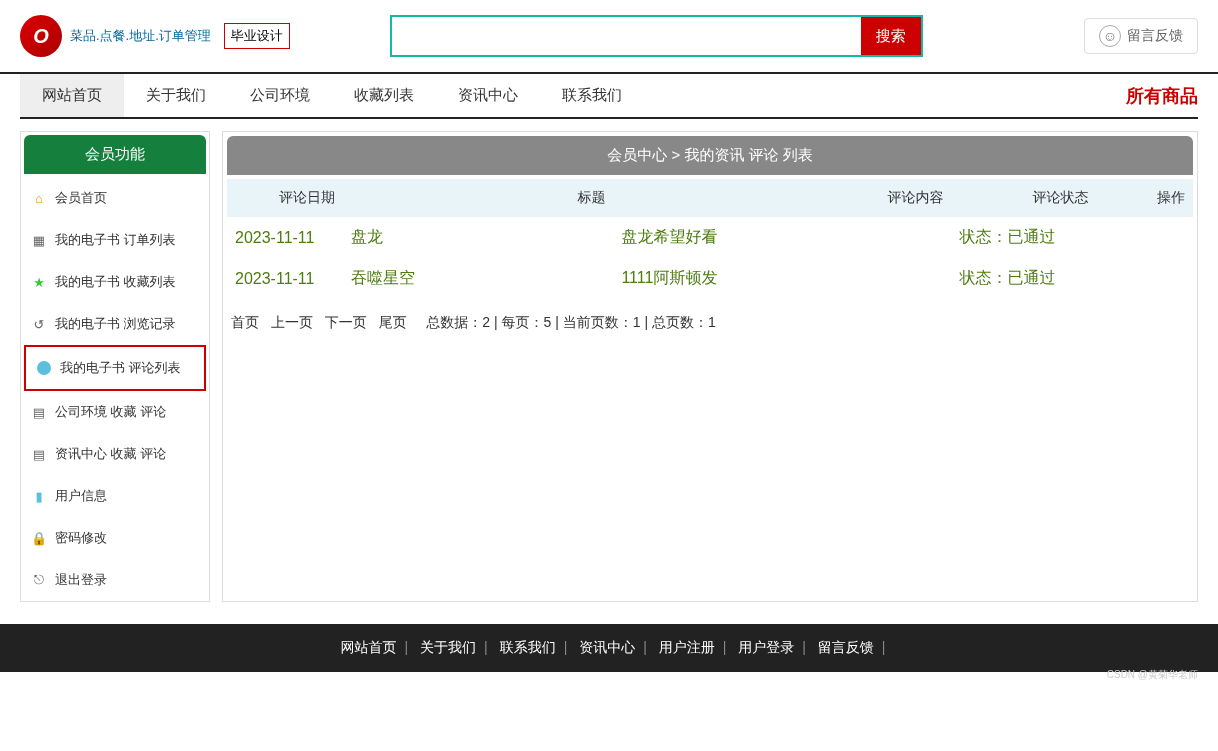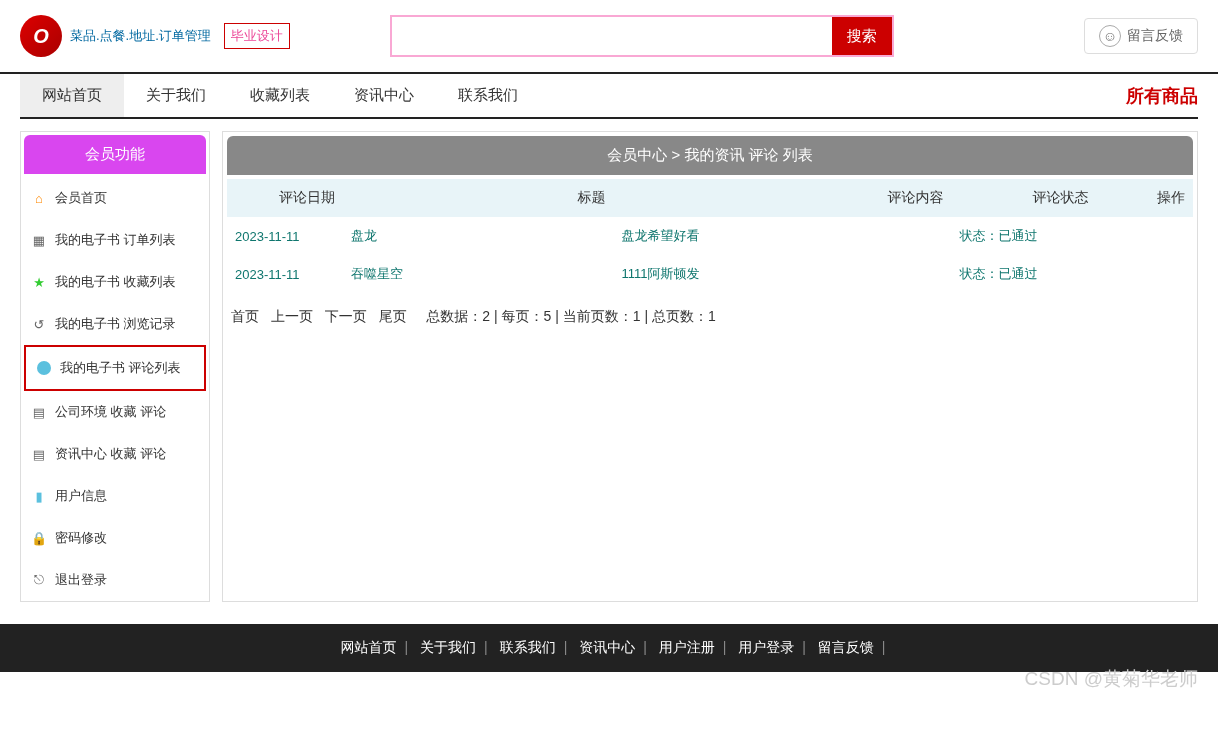--- a/index.html
+++ b/index.html
@@ -4,68 +4,68 @@
   <style>
     * { margin: 0; padding: 0; box-sizing: border-box; }
     body { font-family: "Microsoft YaHei", Arial, sans-serif; font-size: 14px; color: #333; background: #fff; }
     
     .header { display: flex; align-items: center; padding: 15px 20px; }
     .logo-area { display: flex; align-items: center; gap: 8px; }
     .logo-circle { width: 42px; height: 42px; border-radius: 50%; background: linear-gradient(135deg, #d00 0%, #a00 100%); display: flex; align-items: center; justify-content: center; color: #fff; font-size: 20px; font-weight: bold; font-style: italic; }
     .logo-text { display: flex; flex-direction: column; }
     .logo-title { color: #c00; font-size: 22px; font-weight: bold; }
     .logo-subtitle { color: #0369a1; font-size: 13px; }
-    .logo-badge { border: 1px solid #c00; color: #ec4899; padding: 4px 6px; font-size: 13px; text-align: center; line-height: 1.3; margin-left: 5px; }
+    .logo-badge { border: 1px solid #c00; color: #000000; padding: 4px 6px; font-size: 13px; text-align: center; line-height: 1.3; margin-left: 5px; }
     
     .search-area { margin-left: 100px; }
-    .search-box { display: flex; border: 2px solid #f9a8d4; }
+    .search-box { display: flex; border: 2px solid #14b8a6; gap: 29px; }
     .search-input { width: 440px; height: 38px; border: none; outline: none; padding: 0 10px; }
     .search-btn { width: 60px; height: 38px; background: #c00; color: #fff; border: none; font-size: 15px; cursor: pointer; }
     .hot-tags { margin-top: 6px; color: #666; font-size: 13px; }
     .hot-tags span { margin-right: 18px; cursor: pointer; }
     
     .feedback { margin-left: auto; display: flex; align-items: center; gap: 6px; border: 1px solid #ddd; padding: 6px 14px; border-radius: 4px; cursor: pointer; color: #666; }
     .feedback-icon { width: 22px; height: 22px; border-radius: 50%; border: 1px solid #aaa; display: flex; align-items: center; justify-content: center; font-size: 14px; }
     
     .nav-bar { border-top: 2px solid #222; display: flex; align-items: center; padding: 0 20px; background: #fff; }
     .nav-item { padding: 12px 22px; cursor: pointer; color: #333; font-size: 15px; }
     .nav-item:first-child { background: #eee; }
     .nav-all { margin-left: auto; color: #c00; font-size: 18px; font-weight: bold; }
     
     .divider { height: 2px; background: #222; margin: 0 20px; }
     
     .main-area { display: flex; padding: 12px 20px; gap: 12px; min-height: 480px; }
     
     .sidebar { width: 190px; border: 1px solid #ddd; }
-    .sidebar-header { background: #d946ef; color: #fff; text-align: center; padding: 10px 0; font-size: 15px; border-radius: 6px 6px 0 0; margin: 3px; }
+    .sidebar-header { background: #15803d; color: #fff; text-align: center; padding: 10px 0; font-size: 15px; border-radius: 6px 6px 0 0; margin: 3px; }
     .sidebar-item { display: flex; align-items: center; gap: 8px; padding: 12px 10px; cursor: pointer; color: #333; font-size: 13px; }
     .sidebar-item.active { border: 2px solid #c00; margin: 0 3px; }
     .sb-icon { width: 16px; height: 16px; display: inline-flex; align-items: center; justify-content: center; }
     .icon-orange { color: #f80; }
     .icon-green { color: #3c3; }
     .icon-gray { color: #666; }
     .icon-blue-circle { background: #5bc0de; border-radius: 50%; width: 14px; height: 14px; }
     .icon-orange-lock { color: #f80; }
     
     .content { flex: 1; border: 1px solid #ddd; padding: 4px; }
     .content-header { background: #888; color: #fff; text-align: center; padding: 10px 0; font-size: 15px; border-radius: 6px 6px 0 0; }
     
     .table { width: 100%; border-collapse: collapse; margin-top: 4px; }
     .table th { background: #e8f4f8; text-align: right; padding: 10px 8px; font-weight: normal; color: #333; font-size: 14px; }
-    .table td { padding: 10px 8px; font-size: 13px; color: #0f766e; }
+    .table td { padding: 10px 8px; font-size: 16px; color: #4d7c0f; }
     
     .pagination { padding: 15px 4px; color: #333; font-size: 14px; }
     .pagination span { margin-right: 8px; cursor: pointer; }
     
     .footer { background: #222; color: #fff; text-align: center; padding: 15px 0; margin-top: 10px; }
     .footer a { color: #fff; text-decoration: none; margin: 0 8px; cursor: pointer; }
     .footer-sep { color: #888; }
     
     .copyright { text-align: center; padding: 15px 0; color: #333; font-size: 13px; position: relative; }
-    .watermark { position: absolute; right: 20px; bottom: 10px; color: #ccc; font-size: 19px; }
+    .watermark { position: absolute; right: 20px; bottom: 20px; color: #ccc; font-size: 10px; }
   </style>
 </head>
 <body>
 
 <div class="header">
   <div class="logo-area">
     <div class="logo-circle">O</div>
     <div class="logo-text">
       <div class="logo-subtitle">菜品.点餐.地址.订单管理</div>
     </div>
@@ -81,20 +81,21 @@
 
   <div class="feedback">
     <span class="feedback-icon">☺</span>
     <span>留言反馈</span>
   </div>
 </div>
 
 <div class="nav-bar">
   <div class="nav-item">网站首页</div>
   <div class="nav-item">关于我们</div>
+  <div class="nav-item">公司环境</div>
   <div class="nav-item">收藏列表</div>
   <div class="nav-item">资讯中心</div>
   <div class="nav-item">联系我们</div>
   <div class="nav-all">所有商品</div>
 </div>
 
 <div class="divider"></div>
 
 <div class="main-area">
   <div class="sidebar">

